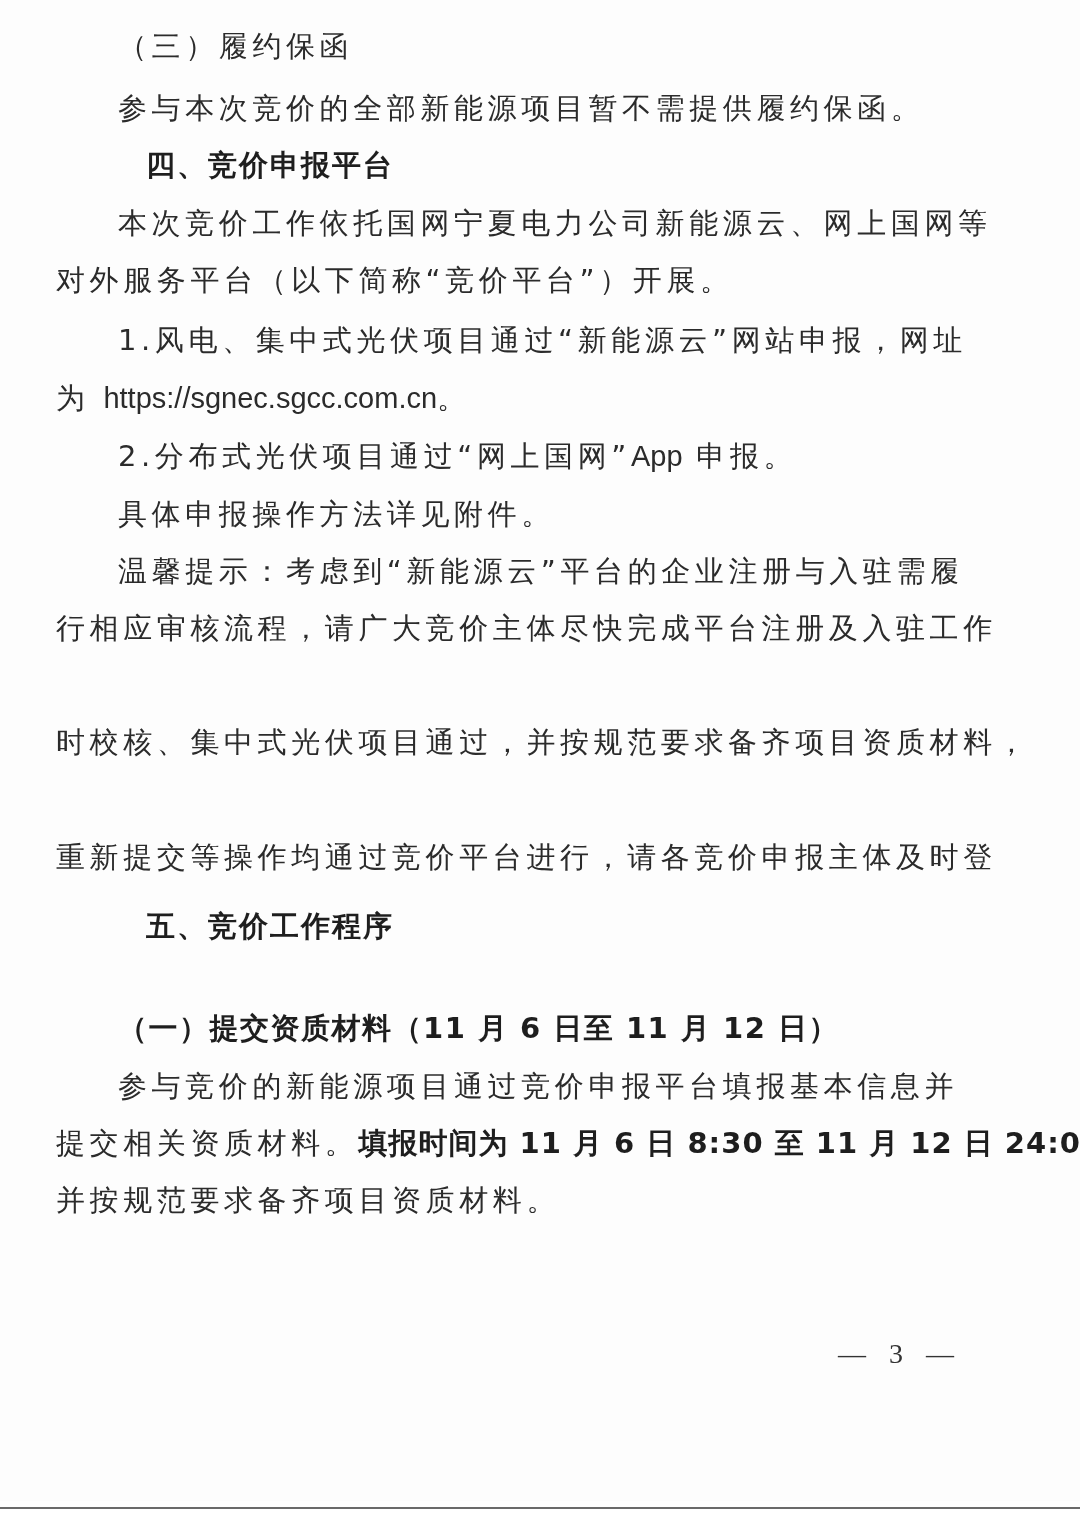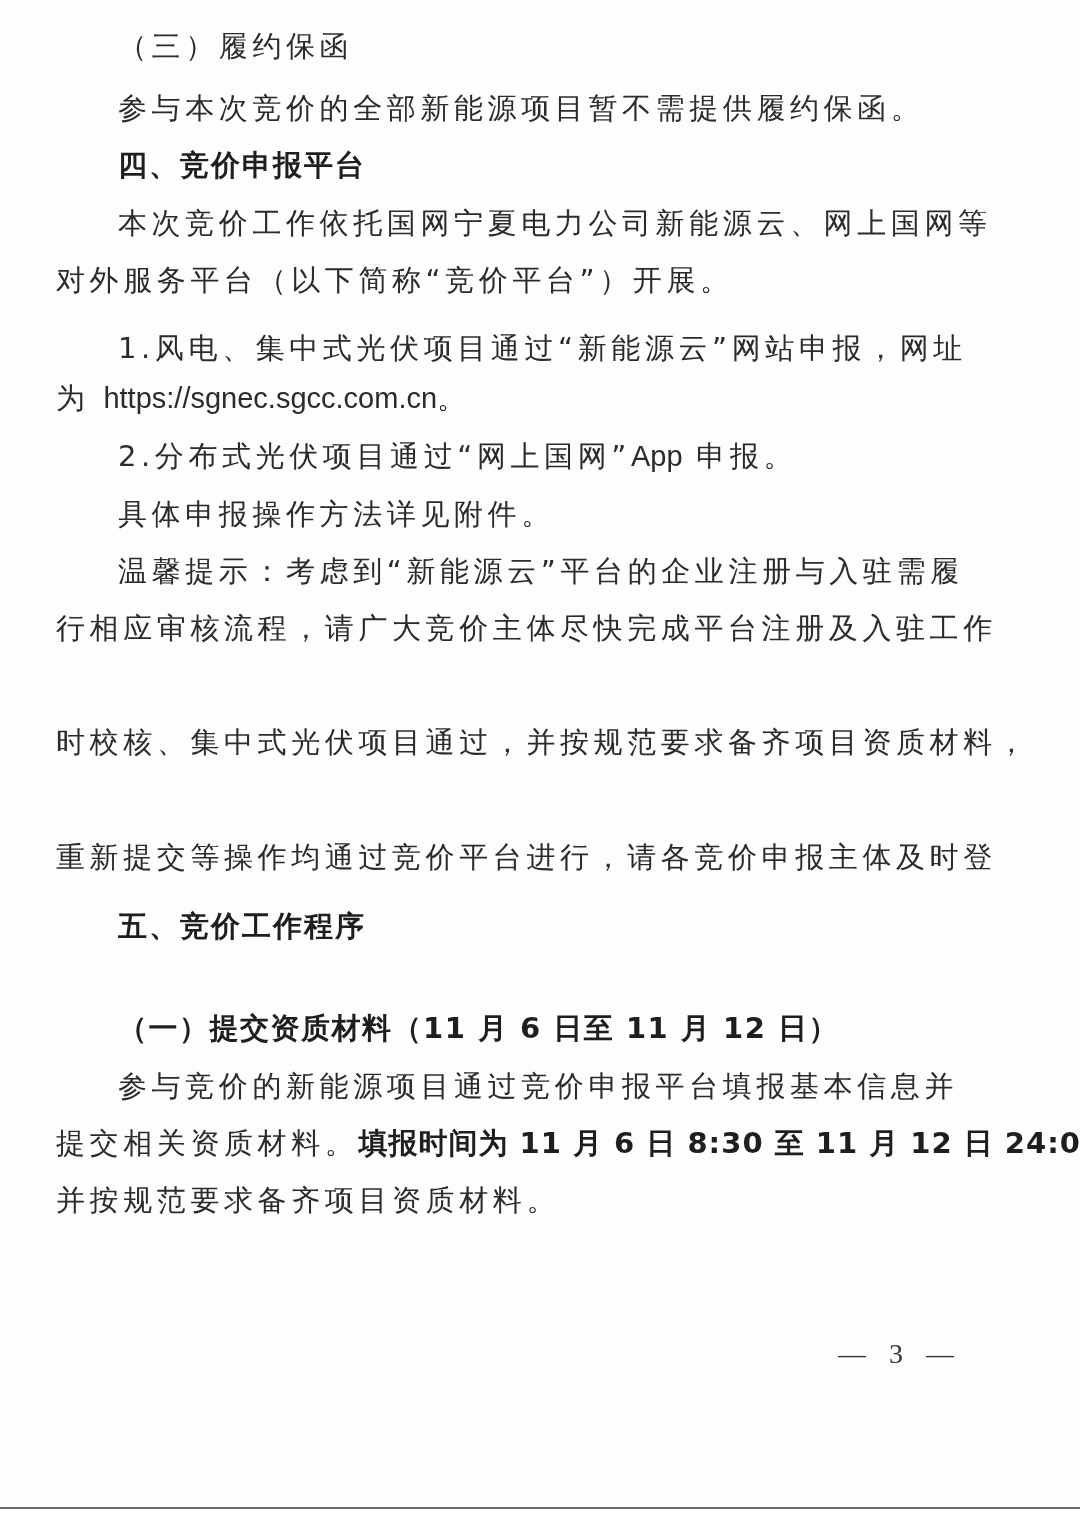--- a/index.html
+++ b/index.html
@@ -29,20 +29,21 @@
       font-size: 29px;
       letter-spacing: 4.6px;
       line-height: 40px;
       color: #2b2b2b;
     }
     .indent { left: 118px; }
     .heading {
       font-weight: bold;
       color: #1e1e1e;
       letter-spacing: 2px;
+      margin-left: 28px;
     }
     .subheading {
       font-weight: bold;
       color: #1e1e1e;
       letter-spacing: 1.5px;
     }
     .bold { font-weight: bold; color: #1e1e1e; letter-spacing: 1px; }
     .latin { letter-spacing: 0px; font-family: "Liberation Sans", sans-serif; }
     .page-number {
       position: absolute;
@@ -70,21 +71,21 @@
 
   <div class="line indent" style="top:26px;">（三）履约保函</div>
 
   <div class="line indent" style="top:88px;">参与本次竞价的全部新能源项目暂不需提供履约保函。</div>
 
   <div class="line indent heading" style="top:145px;">四、竞价申报平台</div>
 
   <div class="line indent" style="top:203px;">本次竞价工作依托国网宁夏电力公司新能源云、网上国网等</div>
   <div class="line" style="top:260px;">对外服务平台（以下简称“竞价平台”）开展。</div>
 
-  <div class="line indent" style="top:328px;">1.风电、集中式光伏项目通过“新能源云”网站申报，网址</div>
+  <div class="line indent" style="top:320px;">1.风电、集中式光伏项目通过“新能源云”网站申报，网址</div>
   <div class="line" style="top:378px;"><span>为 </span><span class="latin">https://sgnec.sgcc.com.cn</span><span>。</span></div>
 
   <div class="line indent" style="top:436px;"><span>2.分布式光伏项目通过“网上国网”</span><span class="latin">App</span><span> 申报。</span></div>
 
   <div class="line indent" style="top:494px;">具体申报操作方法详见附件。</div>
 
   <div class="line indent" style="top:551px;">温馨提示：考虑到“新能源云”平台的企业注册与入驻需履</div>
   <div class="line" style="top:608px;">行相应审核流程，请广大竞价主体尽快完成平台注册及入驻工作</div>
   <div class="line" style="top:722px;">时校核、集中式光伏项目通过，并按规范要求备齐项目资质材料，</div>
   <div class="line" style="top:837px;">重新提交等操作均通过竞价平台进行，请各竞价申报主体及时登</div>

